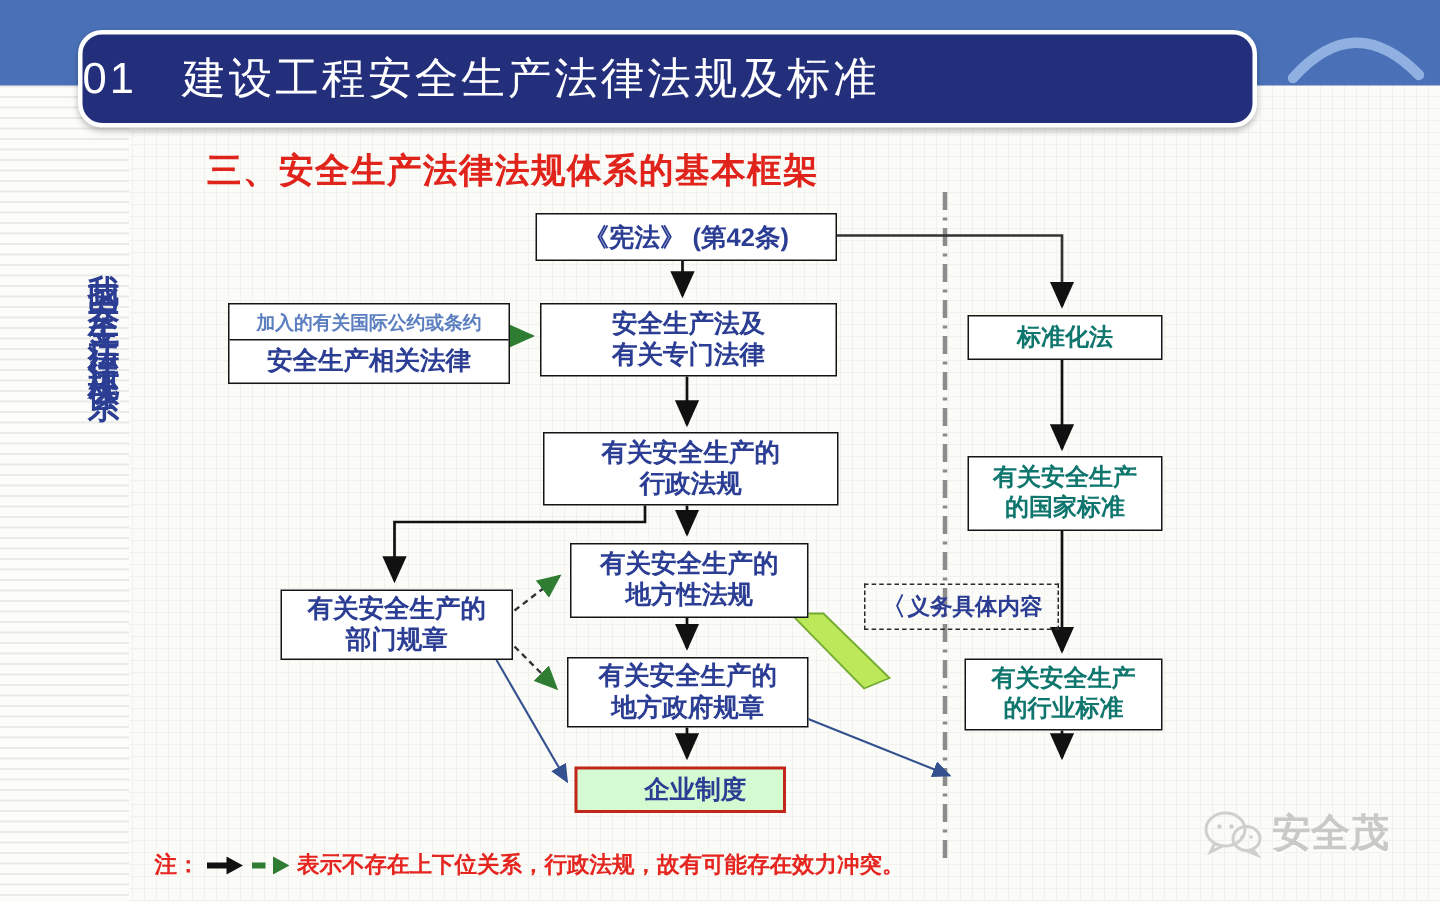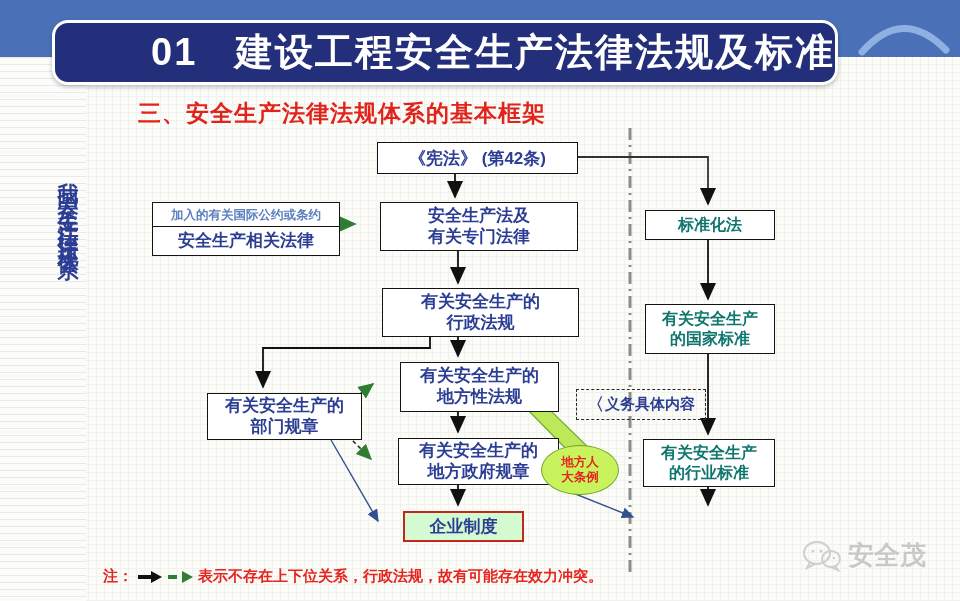--- a/index.html
+++ b/index.html
@@ -10,35 +10,35 @@
                      linear-gradient(90deg,#f1f1ed 1px,transparent 1px);
     background-size:8px 8px;}
   .left-strip{position:absolute;left:0;top:57px;width:86px;height:544px;
     background-color:#fcfcfa;
     background-image:linear-gradient(#e9e9e5 1px,transparent 1px);
     background-size:100% 7px;}
   .top-strip{position:absolute;left:0;top:0;width:960px;height:57px;background:#4a71b8;}
   .banner{position:absolute;left:52px;top:20px;width:780px;height:59px;
     background:#242f7c;border:3px solid #ffffff;border-radius:16px;
     box-shadow:0 2px 4px rgba(0,0,0,.25);
-    display:flex;align-items:center;justify-content:flex-end;
-    color:#ffffff;font-size:38px;font-weight:bold;letter-spacing:2px;white-space:pre;}
+    display:flex;align-items:center;justify-content:flex-start;
+    color:#ffffff;font-size:29px;font-weight:normal;letter-spacing:2px;white-space:pre;}
   .subtitle{position:absolute;left:95px;top:98px;color:#e0241c;
     font-size:23px;font-weight:bold;letter-spacing:1px;margin-left:43px;}
   .side-title{position:absolute;left:52px;top:166px;height:345px;width:32px;
     writing-mode:vertical-rl;text-orientation:upright;
     color:#2c3e94;font-size:21px;font-weight:bold;letter-spacing:7px;line-height:32px;}
   svg.wires{position:absolute;left:0;top:0;pointer-events:none;}
   .node{position:absolute;background:#fff;border:1.6px solid #141414;
     display:flex;align-items:center;justify-content:center;flex-direction:column;
     text-align:center;font-weight:bold;}
   .blue{color:#2c3e94;} .redtxt{color:#0f766e;}
   .ml{white-space:pre-line;line-height:1.22;}
-  .fs17{font-size:17px;margin-left:20px;} .fs16{font-size:16px;}
-  .greenbox{background:#d3fad1;border:2.6px solid #c3261d;}
+  .fs17{font-size:17px;} .fs16{font-size:16px;}
+  .greenbox{background:#d3fad1;border:2.6px solid #c3261d;padding-left:20px;}
   .intl-top{font-size:12.5px;color:#5c7fc0;border-bottom:1.6px solid #141414;
     width:100%;box-sizing:border-box;padding:3px 0 2px 0;}
   .intl-bot{font-size:17px;color:#2c3e94;padding:2px 0 3px 0;}
   .ellipse{position:absolute;border-radius:50%;display:flex;align-items:center;
     justify-content:center;font-weight:bold;text-align:center;}
   .mandatory{left:242px;top:508px;width:125px;height:55px;background:#9db3e3;
     border:2.5px solid #2e4da6;color:#16297e;font-size:27px;letter-spacing:2px;}
   .npc{left:541px;top:445px;width:76px;height:48px;background:#c9f35d;
     border:1.6px solid #71a52e;color:#e5251f;font-size:12.5px;line-height:1.18;}
   .obligation{position:absolute;left:576px;top:389px;width:128px;height:29px;
@@ -153,24 +153,20 @@
   <div class="node fs16 redtxt ml" style="left:643px;top:439px;width:130px;height:46px;">
     <span class="ml">有关安全生产
 的行业标准</span>
   </div>
 
   <div class="node fs17 blue greenbox" style="left:383px;top:511px;width:117px;height:27px;">
     <span>企业制度</span>
   </div>
 
 
-  <div class="ellipse npc ml">
-    <span class="ml">地方人
-大条例</span>
-  </div>
 
 
   <div class="obligation">
     <span class="chev">〈</span>
     <span>义务具体内容</span>
   </div>
 
   <div class="note">
     <span>注：</span>
     <svg width="24" height="12" viewBox="0 0 24 12">

